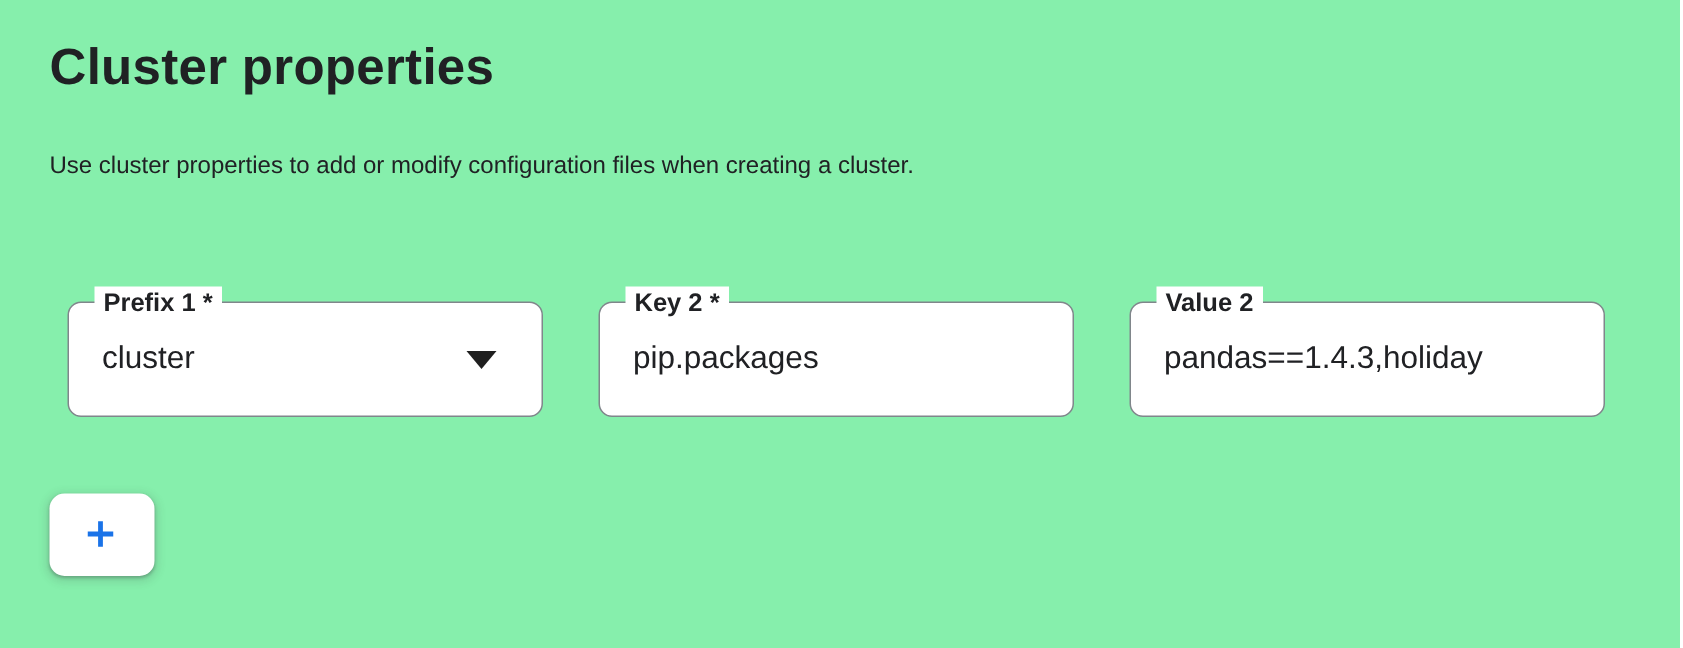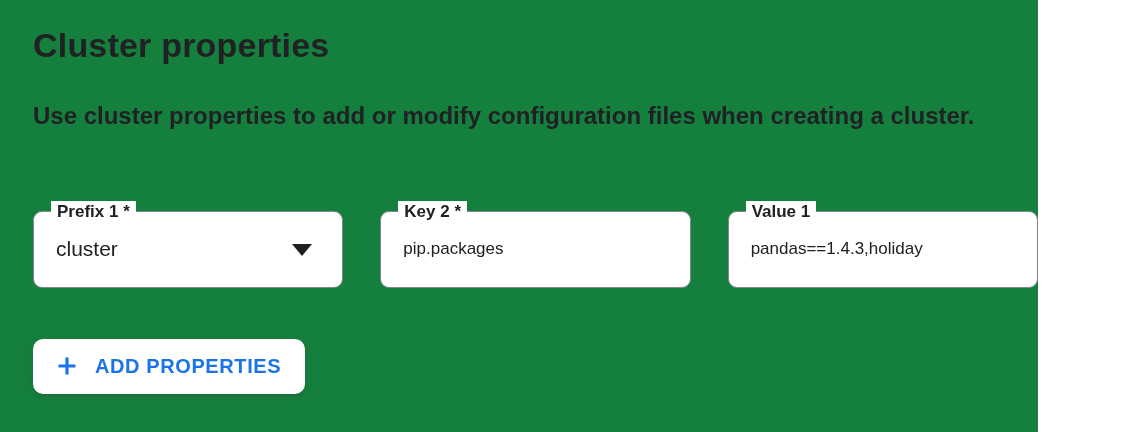--- a/index.html
+++ b/index.html
@@ -4,48 +4,49 @@
 <style>
   html, body {
     margin: 0;
     padding: 0;
     background: #ffffff;
     font-family: "Liberation Sans", "DejaVu Sans", sans-serif;
     color: #202124;
   }
   .page {
     position: relative;
-    width: 1038px;
+    width: 1120px;
     height: 432px;
-    background: #15803d;
+    background: #86efac;
     overflow: hidden;
   }
   .content {
     padding: 28px 0 0 33px;
   }
   h1.title {
     margin: 0;
     font-size: 34px;
     line-height: 1.05;
     font-weight: bold;
     letter-spacing: 0.2px;
     color: #202124;
   }
   p.description {
     margin: 37px 0 0 0;
-    font-size: 24px;
+    font-size: 16px;
     line-height: 1.25;
-    font-weight: bold;
+    font-weight: normal;
     color: #202124;
   }
   .fields-row {
     margin-top: 80px;
     display: flex;
     gap: 37px;
     align-items: flex-start;
+    margin-left: 12px;
   }
   .field {
     position: relative;
     box-sizing: border-box;
     width: 317px;
     height: 77px;
     border: 1.5px solid #80868b;
     border-radius: 9px;
     background: #ffffff;
   }
@@ -77,21 +78,21 @@
     position: absolute;
     inset: 0;
     width: 100%;
     height: 100%;
     box-sizing: border-box;
     border: none;
     outline: none;
     background: transparent;
     padding: 0 6px 0 22px;
     font-family: "Liberation Sans", "DejaVu Sans", sans-serif;
-    font-size: 17px;
+    font-size: 21px;
     color: #202124;
     white-space: nowrap;
     overflow: hidden;
   }
   .caret {
     position: absolute;
     right: 30px;
     top: 50%;
     margin-top: -5px;
     width: 0;
@@ -141,27 +142,26 @@
         <div class="field-value">cluster</div>
         <span class="caret"></span>
       </div>
 
       <div class="field">
         <span class="field-label">Key 2 *</span>
         <input type="text" value="pip.packages" style="">
       </div>
 
       <div class="field">
-        <span class="field-label">Value 1</span>
+        <span class="field-label">Value 2</span>
         <input type="text" value="pandas==1.4.3,holiday" style="">
       </div>
 
     </div>
 
     <button class="add-btn">
       <svg class="plus-icon" width="24" height="24" viewBox="0 0 24 24" aria-hidden="true">
         <path d="M12 3.5v17M3.5 12h17" stroke="#1a73e8" stroke-width="3.2" stroke-linecap="butt" fill="none"></path>
       </svg>
-      <span>ADD PROPERTIES</span>
     </button>
 
   </div>
 </div>
 
 </body></html>

